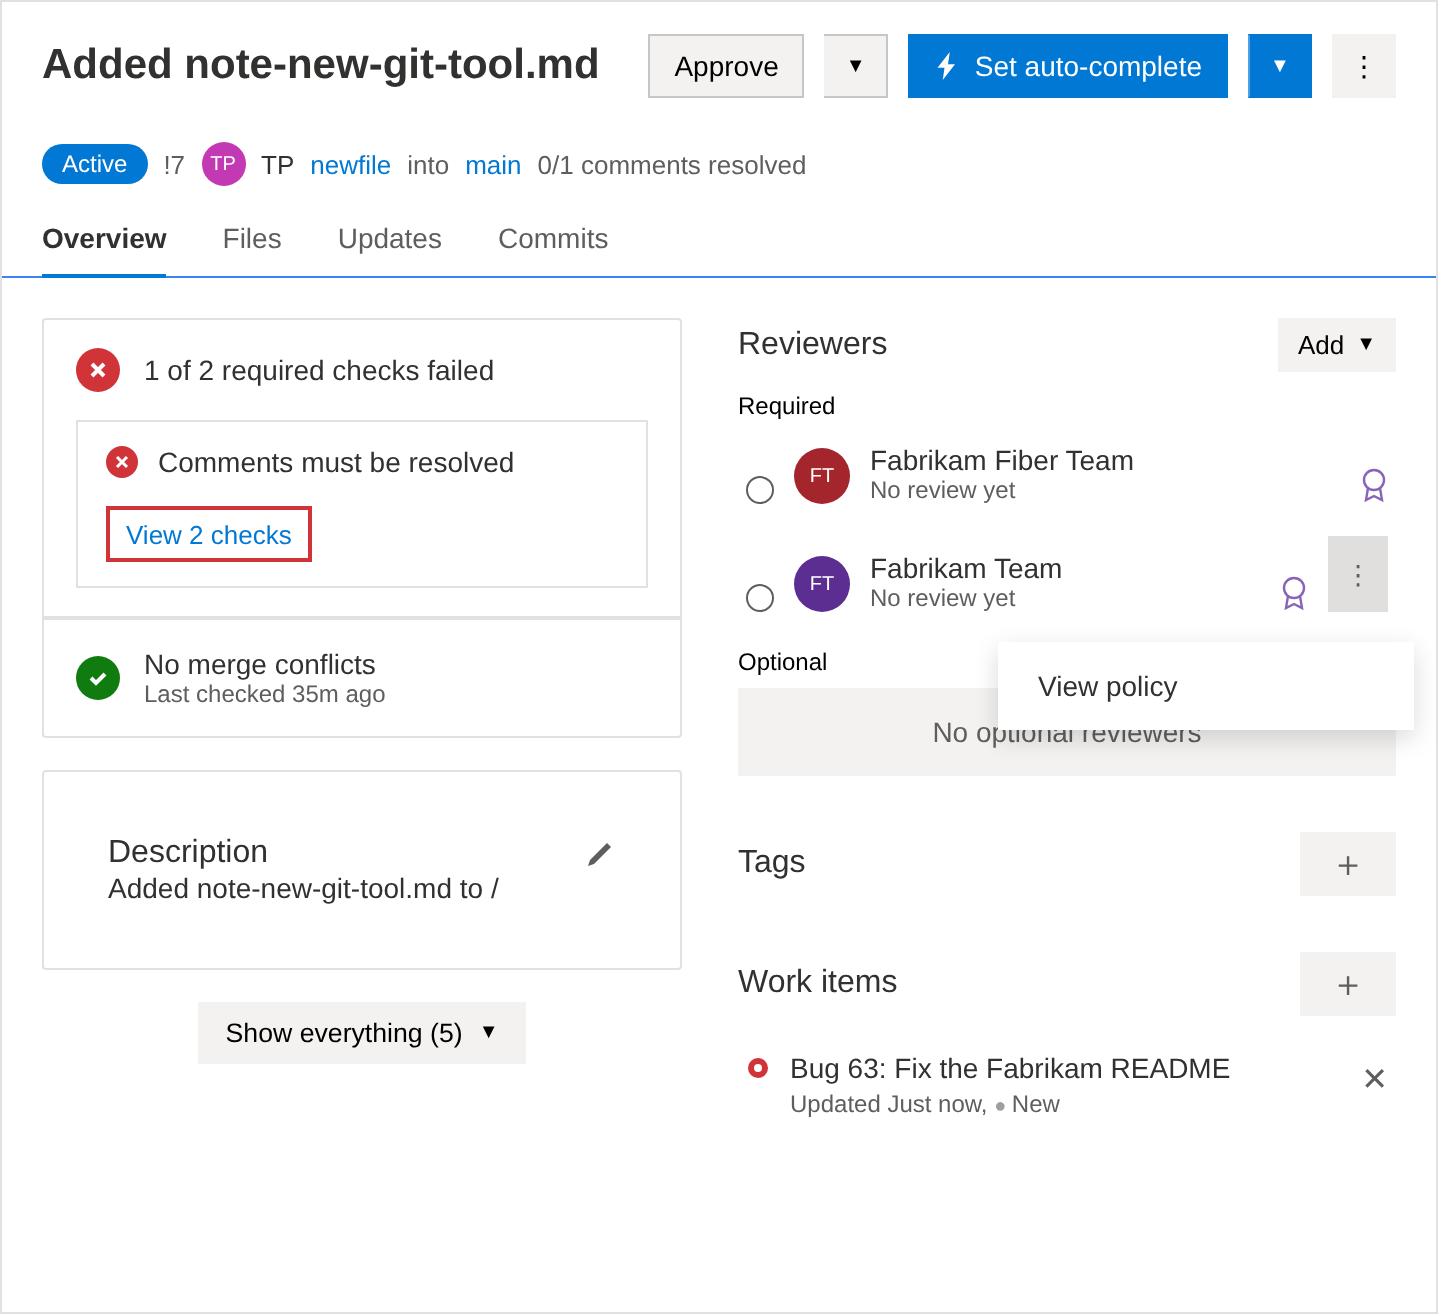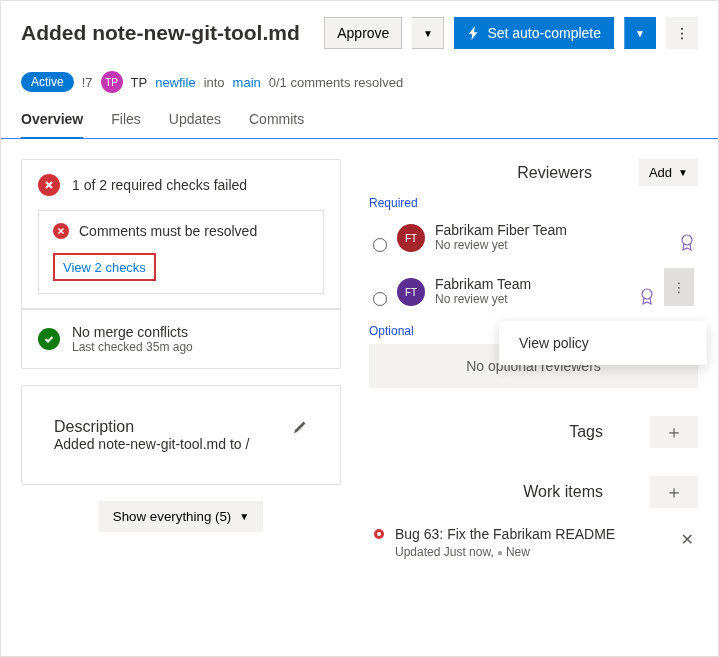--- a/index.html
+++ b/index.html
@@ -34,36 +34,36 @@
 .icon-circle { width: 22px; height: 22px; border-radius: 50%; display: inline-flex; align-items:center; justify-content:center; color:#fff; flex-shrink:0; }
 .icon-red { background: #d13438; }
 .icon-blue { background: #0078d4; }
 .icon-green { background: #107c10; }
 .icon-red-sm { width:16px; height:16px; border-radius:50%; background:#d13438; color:#fff; display:inline-flex; align-items:center; justify-content:center; font-size:10px; flex-shrink:0;}
 .hr { border-top: 1px solid #e1e1e1; }
 .small-muted { color: #605e5c; font-size: 12px; }
 .desc-card { padding: 32px; }
 .desc-head { display:flex; justify-content:space-between; align-items:center; }
 .section-title { font-size: 16px; font-weight: 400; }
-.section-head { display: flex; justify-content: flex-end; align-items: center; margin-bottom: 8px; gap: 47px; }
+.section-head { display: flex; justify-content: space-between; align-items: center; margin-bottom: 8px; }
 .btn-add { background: #f3f2f1; border:none; padding: 6px 10px; display:inline-flex; align-items:center; gap:6px; font-size:13px; cursor:pointer; }
 .btn-plus { background: #f3f2f1; border:none; width: 48px; height: 32px; cursor:pointer; font-size:18px; color:#605e5c; display:flex; align-items:center; justify-content:center;}
 .reviewer-row { display: flex; align-items:flex-end; gap:10px; padding: 8px 4px; }
 .radio { width:14px; height:14px; border:1px solid #605e5c; border-radius:50%; flex-shrink:0; }
 .avatar-md { width:28px; height:28px; border-radius:50%; display:inline-flex; align-items:center; justify-content:center; color:#fff; font-size:10px; flex-shrink:0; }
 .av-red { background:#a4262c; }
 .av-purple { background:#5c2e91; }
 .reviewer-info { flex:1; }
 .reviewer-name { font-size: 14px; }
 .reviewer-sub { font-size: 12px; color:#605e5c; }
 .ribbon { color:#8764b8; font-size:14px; }
 .rev-more { width:30px; height:38px; background:#e1dfdd; border:none; cursor:pointer; color:#605e5c; display:flex; align-items:center; justify-content:center; }
 .placeholder-bar { background:#f3f2f1; text-align:center; padding: 14px 0; color:#605e5c; margin-top: 6px; }
 .popover { position:absolute; background:#fff; box-shadow:0 4px 12px rgba(0,0,0,0.15); padding: 14px 20px; font-size:14px; top: 162px; left: 130px; width: 208px; z-index: 10; }
-.section-label { font-size:12px; color:#1d4ed8; margin: 10px 0 4px 0; }
+.section-label { font-size:12px; color:#000000; margin: 10px 0 4px 0; }
 .show-everything { display:flex; justify-content:center; }
 .show-btn { background:#f3f2f1; border:none; padding: 8px 14px; cursor:pointer; display:inline-flex; align-items:center; gap:8px; }
 .work-item { display:flex; align-items:flex-start; gap:10px; padding: 10px 4px; }
 .bug-icon { color:#d13438; font-size:12px; margin-top:2px; }
 .work-title { font-size:14px; }
 .work-sub { font-size:12px; color:#605e5c; margin-top:3px; }
 .close-x { cursor:pointer; color:#605e5c; font-size:16px; margin-left:auto; margin-top:4px; }
 .chev { font-size: 10px; }
 .dot { color:#a19f9d; font-size:10px; }
 svg { display:block; }

